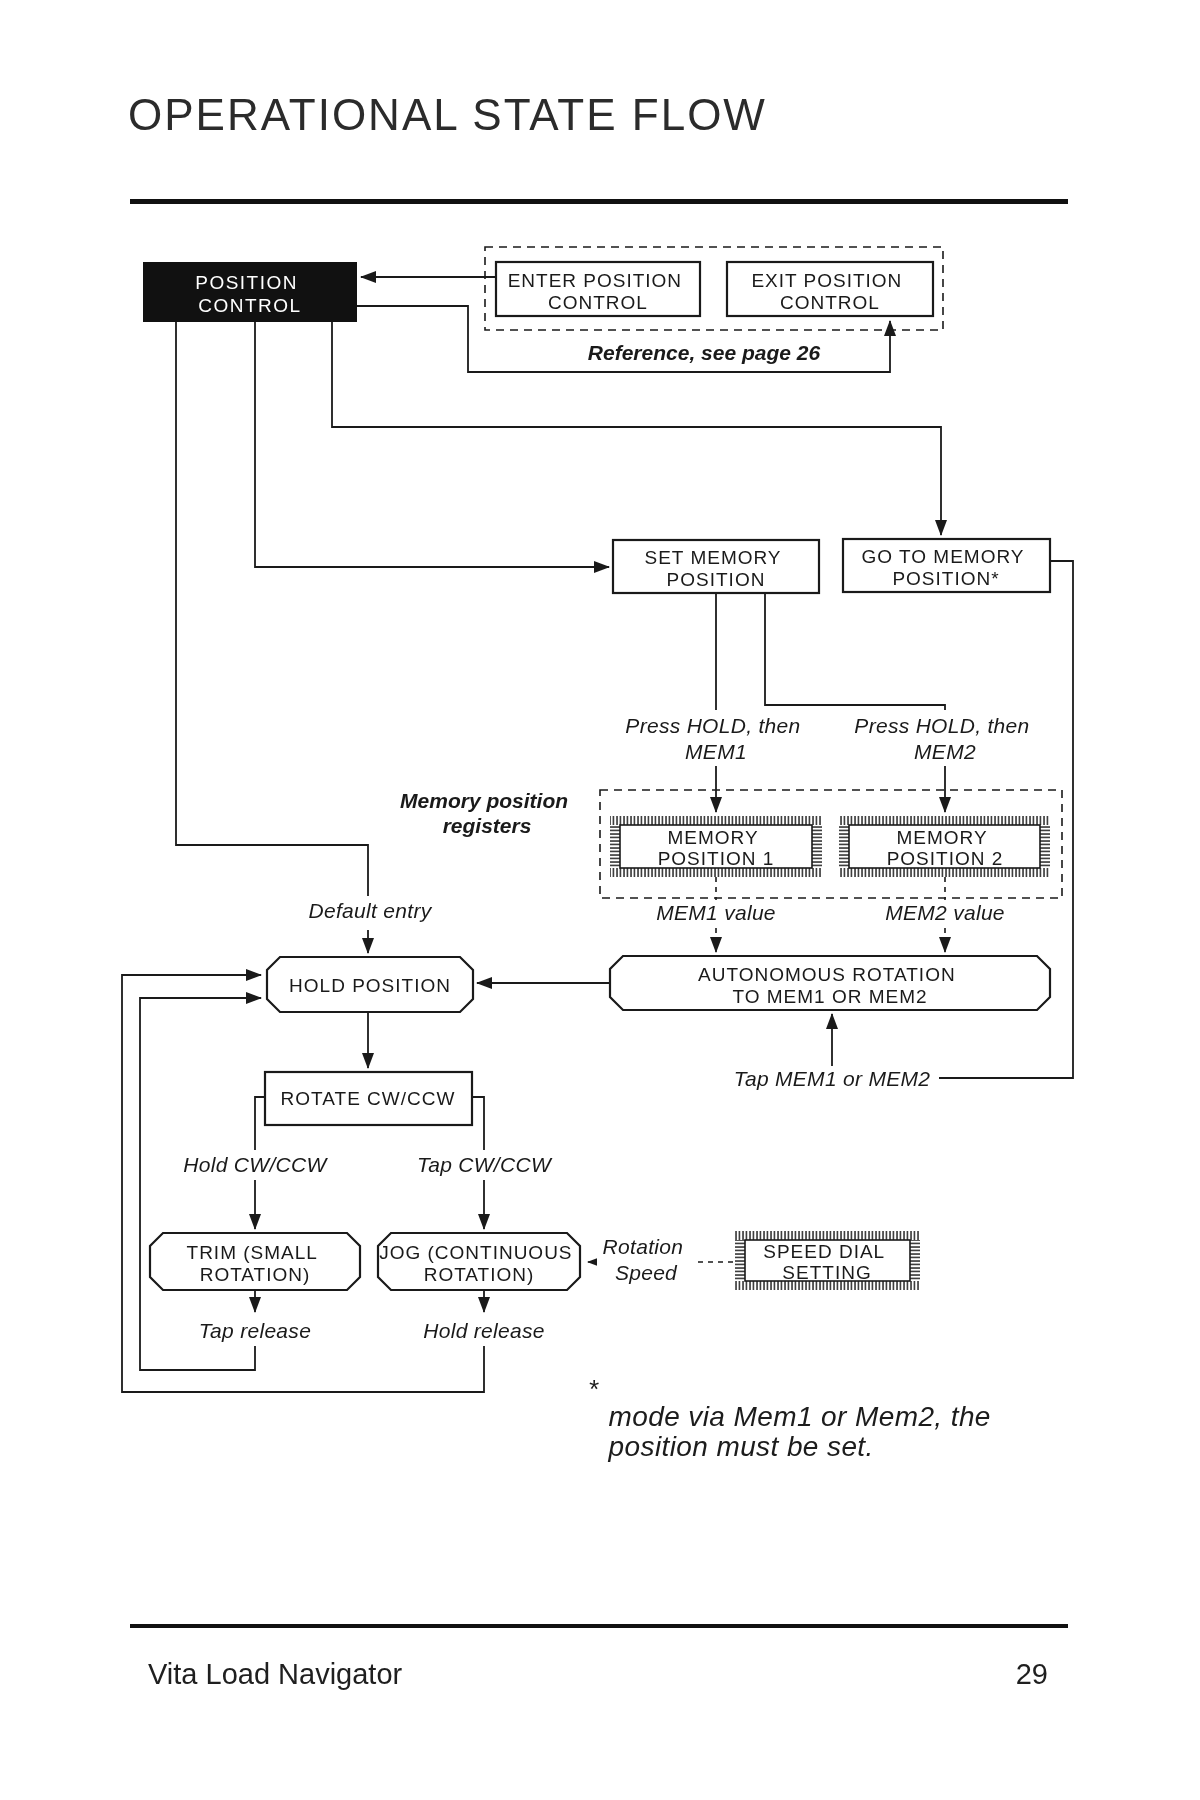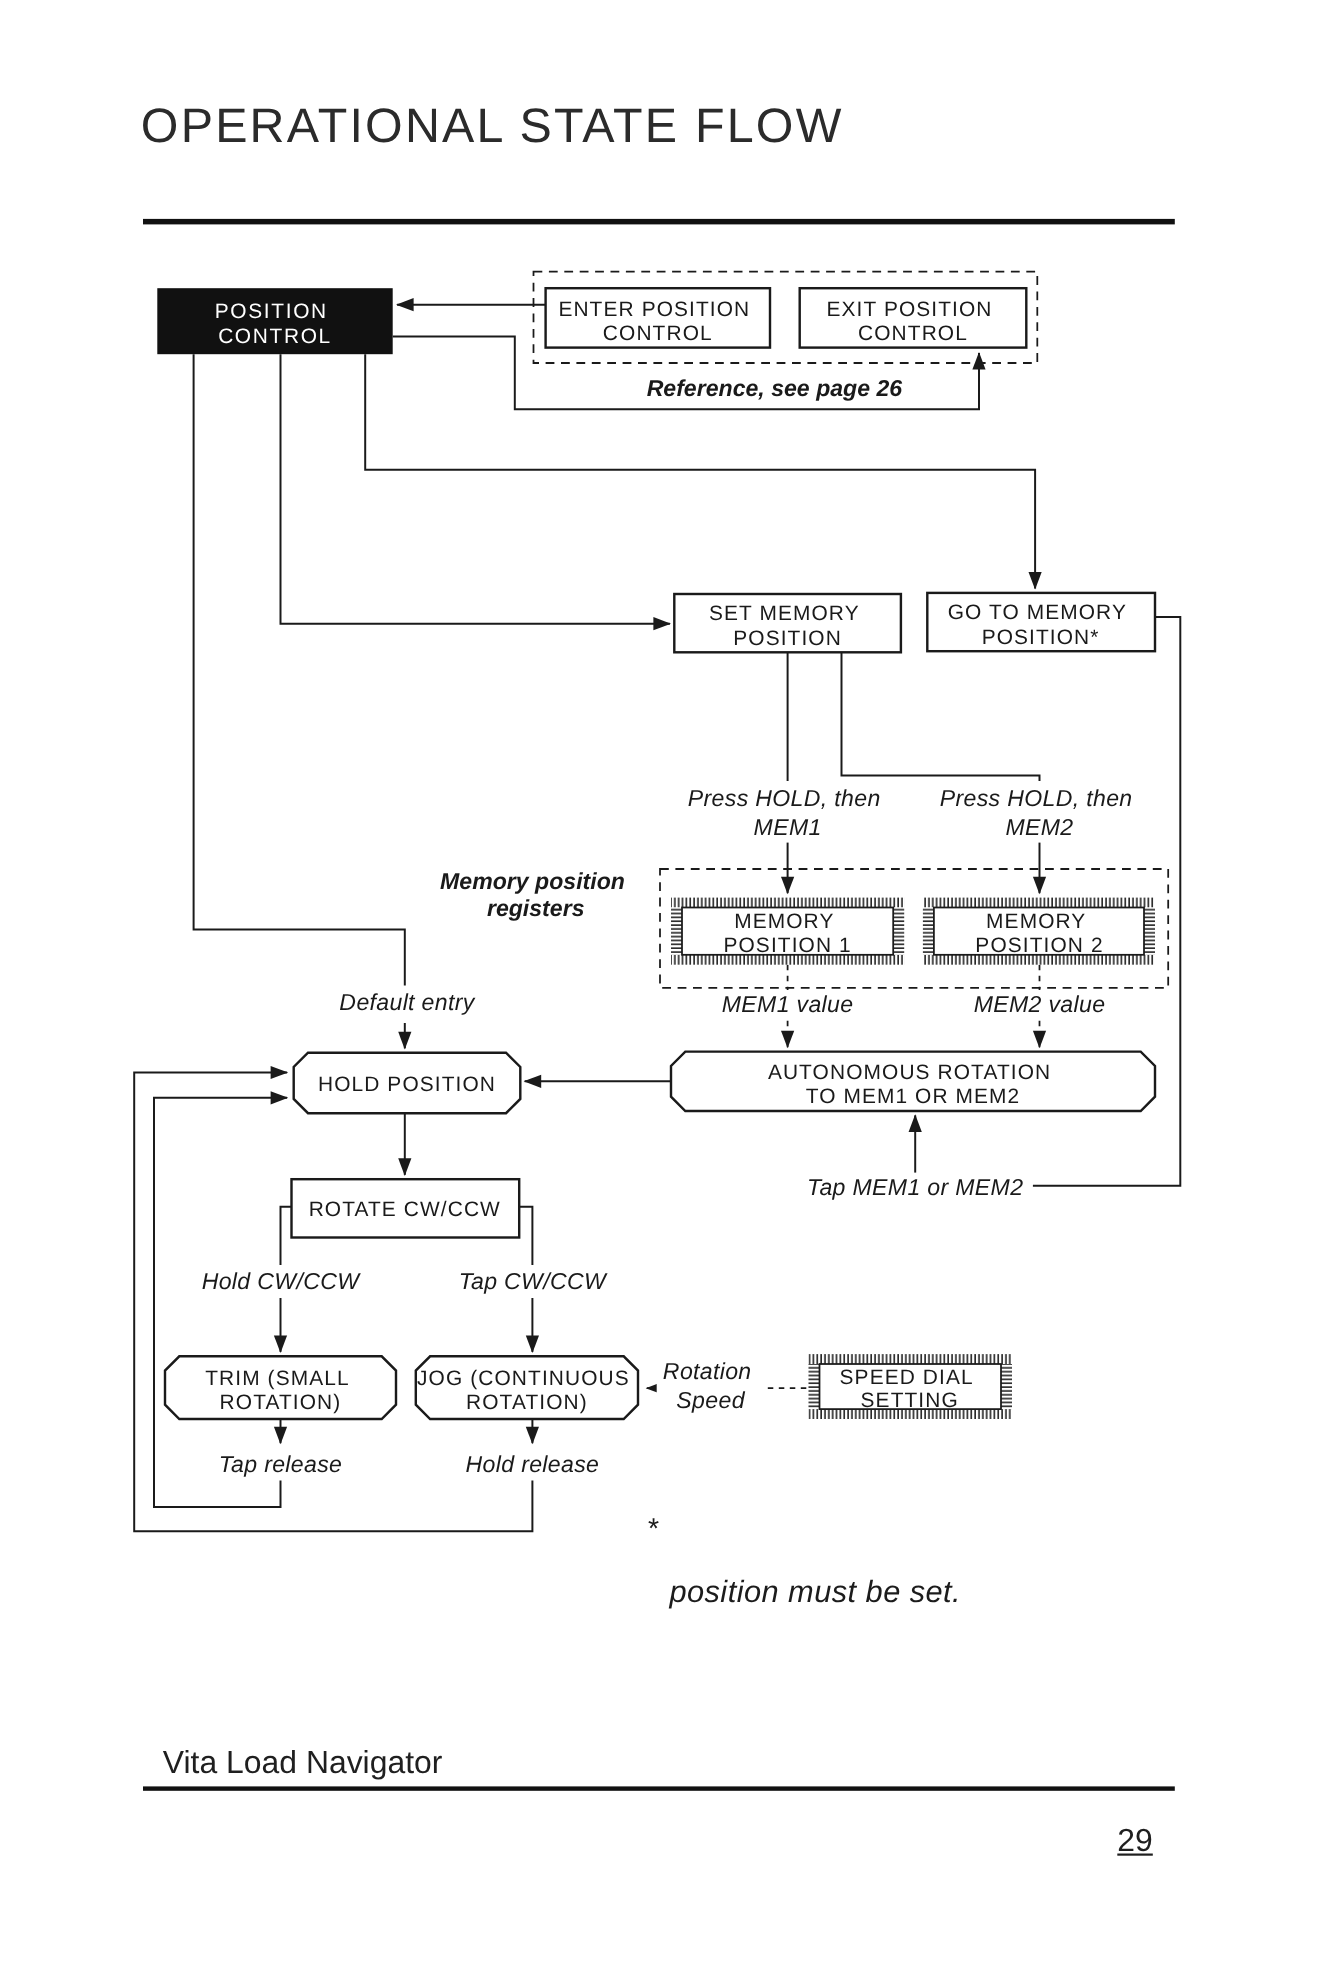--- a/index.html
+++ b/index.html
@@ -2,22 +2,22 @@
 <html><head>
 <meta charset="utf-8">
 <style>
   html,body{margin:0;padding:0;background:#e8e8e8;}
   .page{position:relative;width:1200px;height:1800px;background:#ffffff;margin:0 auto;
         font-family:"Liberation Sans",sans-serif;color:#1a1a1a;overflow:hidden;}
   .abs{position:absolute;}
   .page-title{left:128px;top:90px;font-size:44px;font-weight:300;letter-spacing:2px;color:#2b2b2b;white-space:nowrap;}
   .rule-top{left:130px;top:199px;width:938px;height:5px;background:#111;}
   .rule-bottom{left:130px;top:1624px;width:938px;height:4px;background:#111;}
-  .footer-left{left:148px;top:1587px;font-size:29px;color:#1f1f1f;}
-  .footer-right{right:152px;top:1658px;font-size:29px;color:#1f1f1f;text-decoration:underline;}
+  .footer-left{left:148px;top:1658px;font-size:29px;color:#1f1f1f;}
+  .footer-right{right:152px;top:1658px;font-size:29px;color:#1f1f1f;}
   .footnote{left:588px;top:1372px;width:470px;font-size:28px;font-style:italic;color:#1c1c1c;
             display:flex;gap:10px;line-height:30px;letter-spacing:0.4px;}
   .footnote .star{font-size:26px;padding-top:2px;}
   svg.flow{position:absolute;left:0;top:0;}
   svg.flow .ln{stroke:#1a1a1a;stroke-width:1.8;fill:none;}
   svg.flow .bx{stroke:#1a1a1a;stroke-width:2.2;fill:#ffffff;}
   svg.flow .dash{stroke:#1a1a1a;stroke-width:1.6;fill:none;stroke-dasharray:8 6;}
   svg.flow .dashv{stroke:#1a1a1a;stroke-width:1.6;fill:none;stroke-dasharray:5 5;}
   svg.flow .inner{stroke:#1a1a1a;stroke-width:1.6;fill:#ffffff;}
   svg.flow text{fill:#1a1a1a;}
@@ -247,21 +247,21 @@
     </g>
 
     <text class="lbl" x="255" y="1338">Tap release</text>
     <text class="lbl" x="484" y="1338">Hold release</text>
   </svg>
 
   <div class="abs footnote">
     <span class="star">*</span>
     <span>
       <br>
-      <br>
+      <span>mode via Mem1 or Mem2, the</span><br>
       <span>position must be set.</span>
     </span>
   </div>
 
   <div class="abs rule-bottom"></div>
   <div class="abs footer-left">Vita Load Navigator</div>
   <div class="abs footer-right">29</div>
 
 </div>
 

